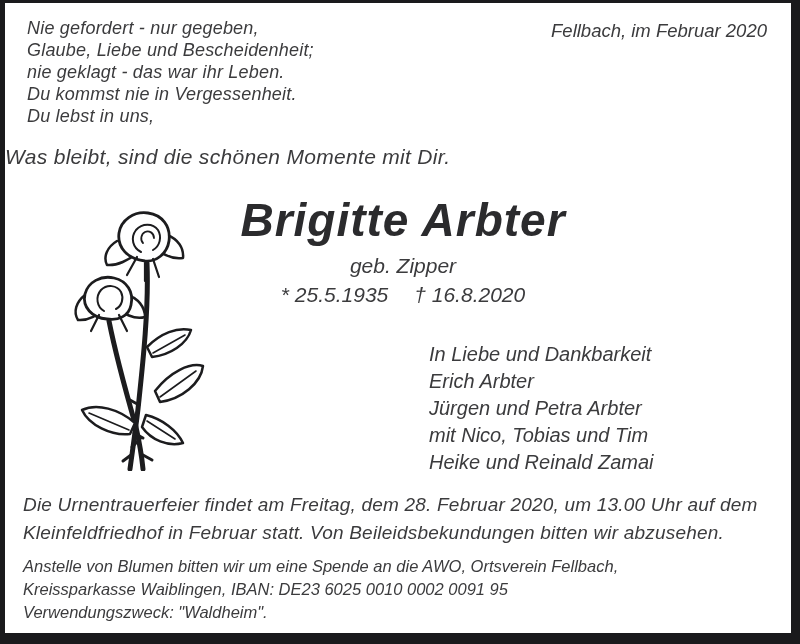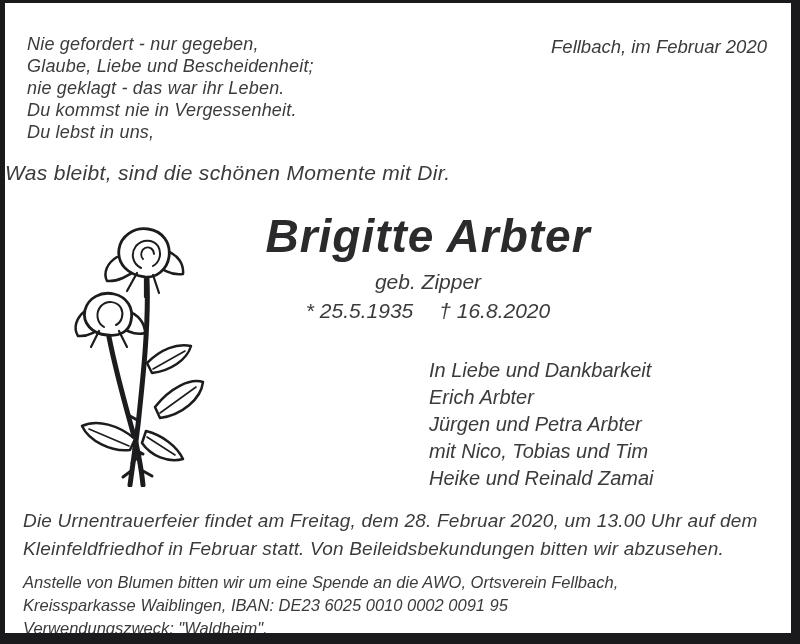--- a/index.html
+++ b/index.html
@@ -18,21 +18,20 @@
     border-right: 9px solid #1a1a1c;
     border-bottom: 11px solid #1a1a1c;
     overflow: hidden;
     font-family: "Liberation Sans", sans-serif;
     font-style: italic;
     color: #3b3b3d;
   }
   .inner {
     position: absolute;
     inset: 0;
-    margin-top: 16px;
   }
   .poem {
     position: absolute;
     left: 22px;
     top: 14px;
     font-size: 18px;
     line-height: 22px;
     letter-spacing: 0.2px;
   }
   .dateline {
@@ -45,21 +44,21 @@
     position: absolute;
     left: 0;
     top: 142px;
     width: 100%;
     text-align: left;
     font-size: 21px;
     letter-spacing: 0.3px;
   }
   .name-block {
     position: absolute;
-    left: 133px;
+    left: 108px;
     top: 192px;
     width: 580px;
     text-align: center;
   }
   .deceased-name {
     font-size: 46px;
     font-weight: bold;
     color: #2b2b2d;
     letter-spacing: 1px;
     line-height: 1.1;

